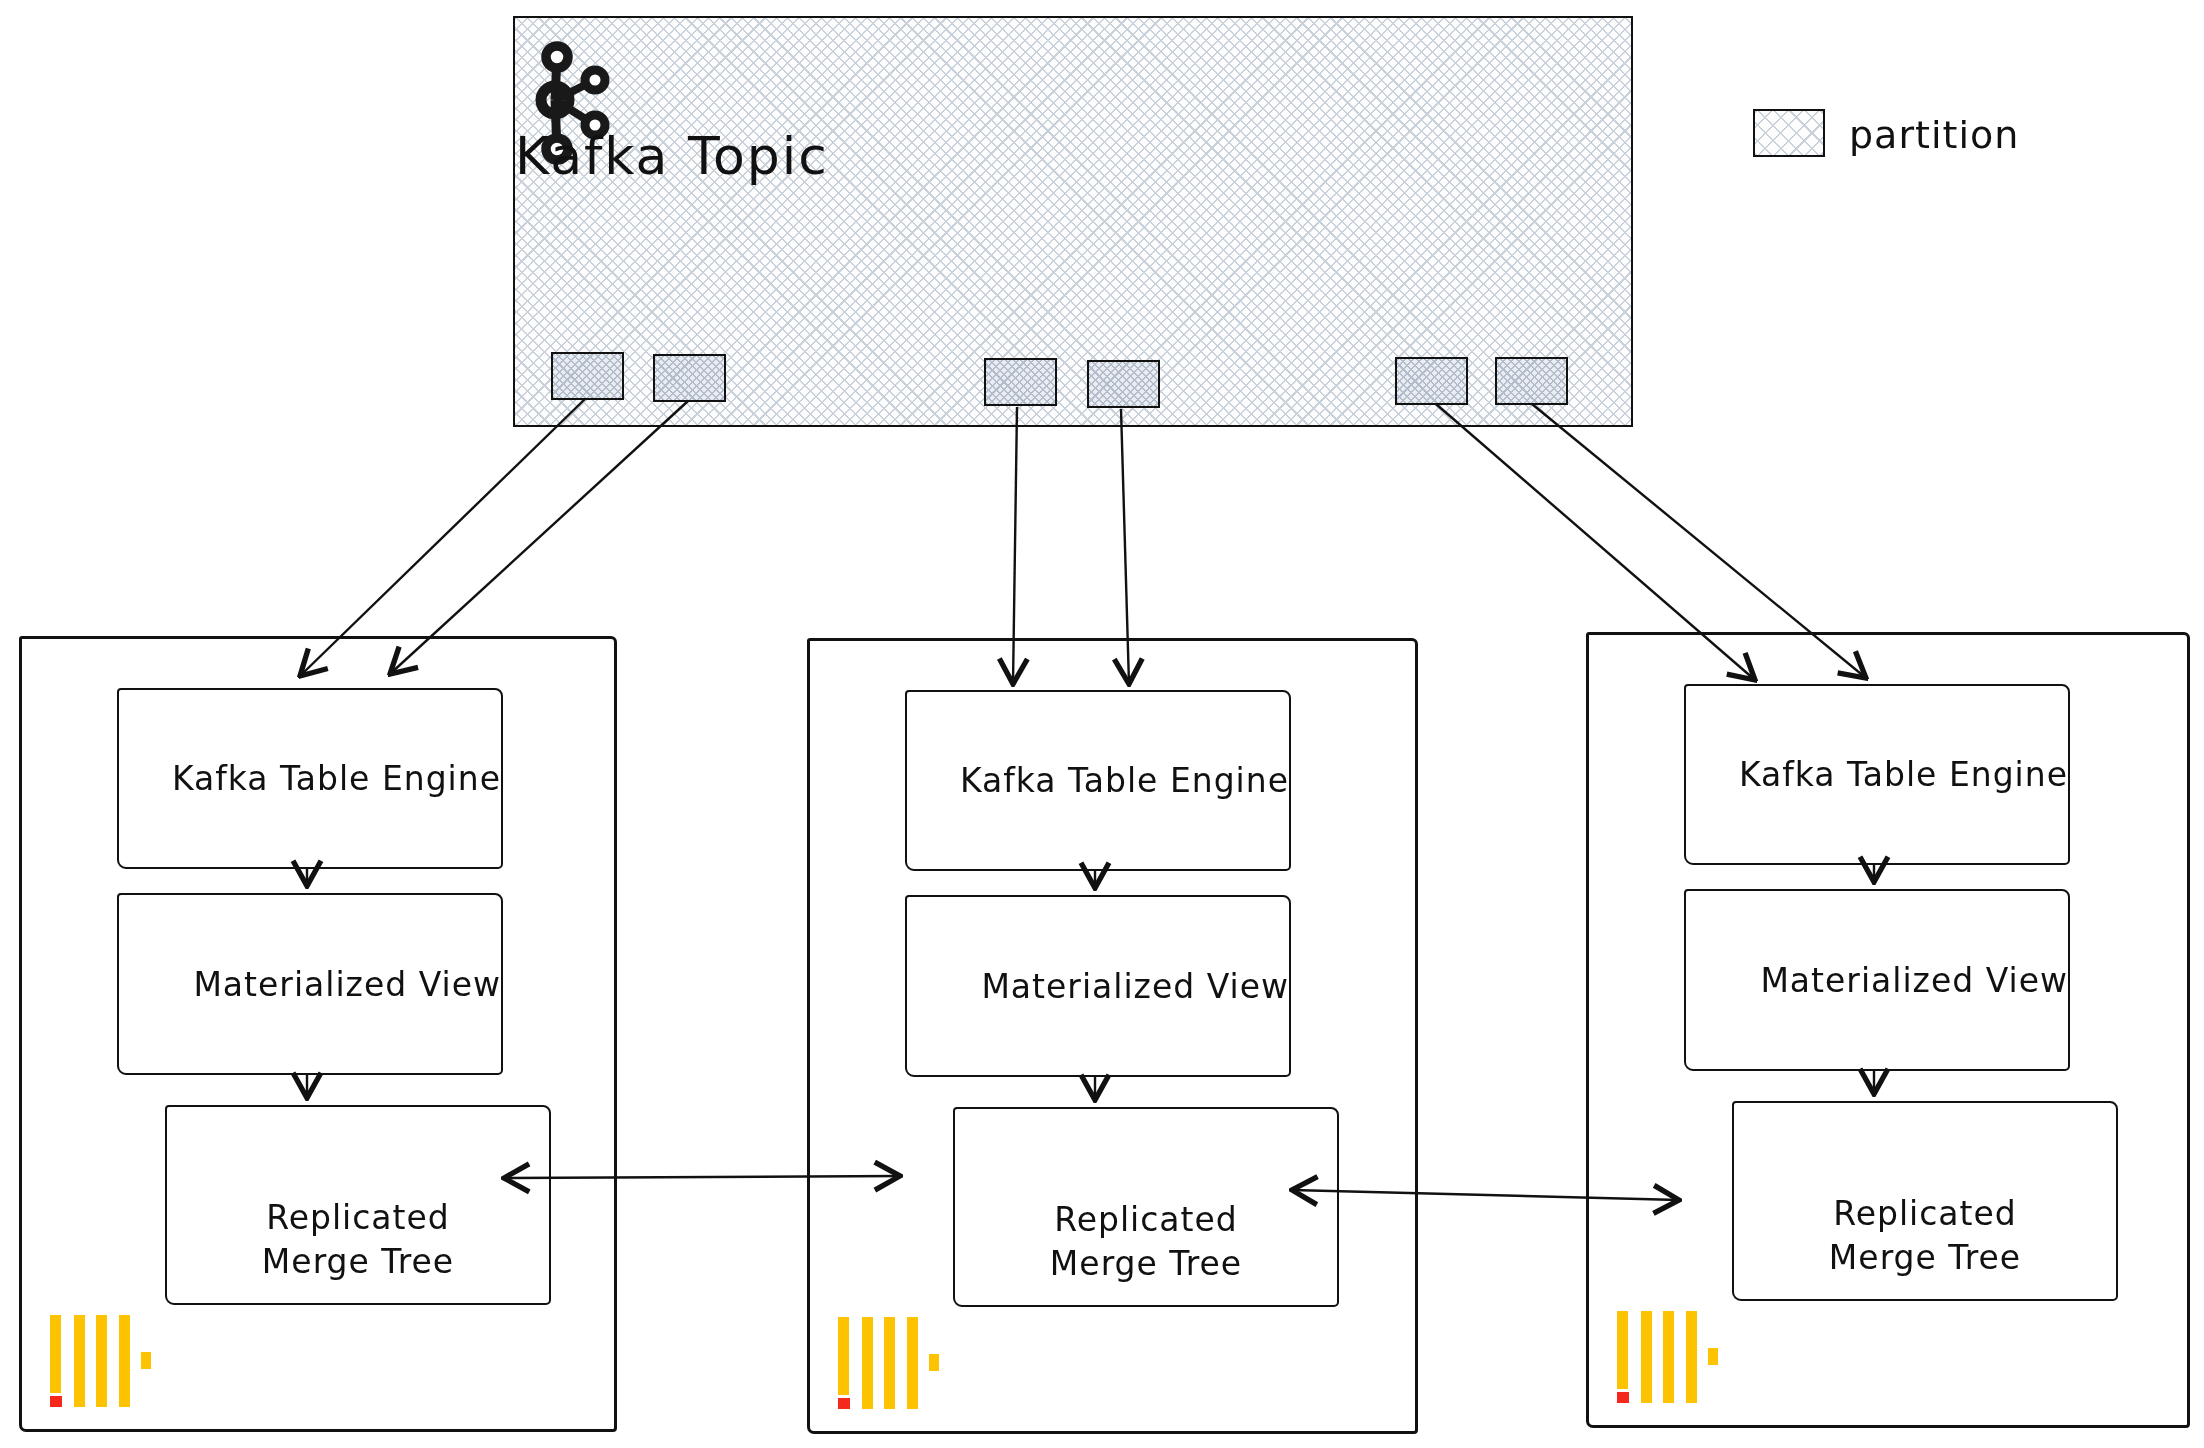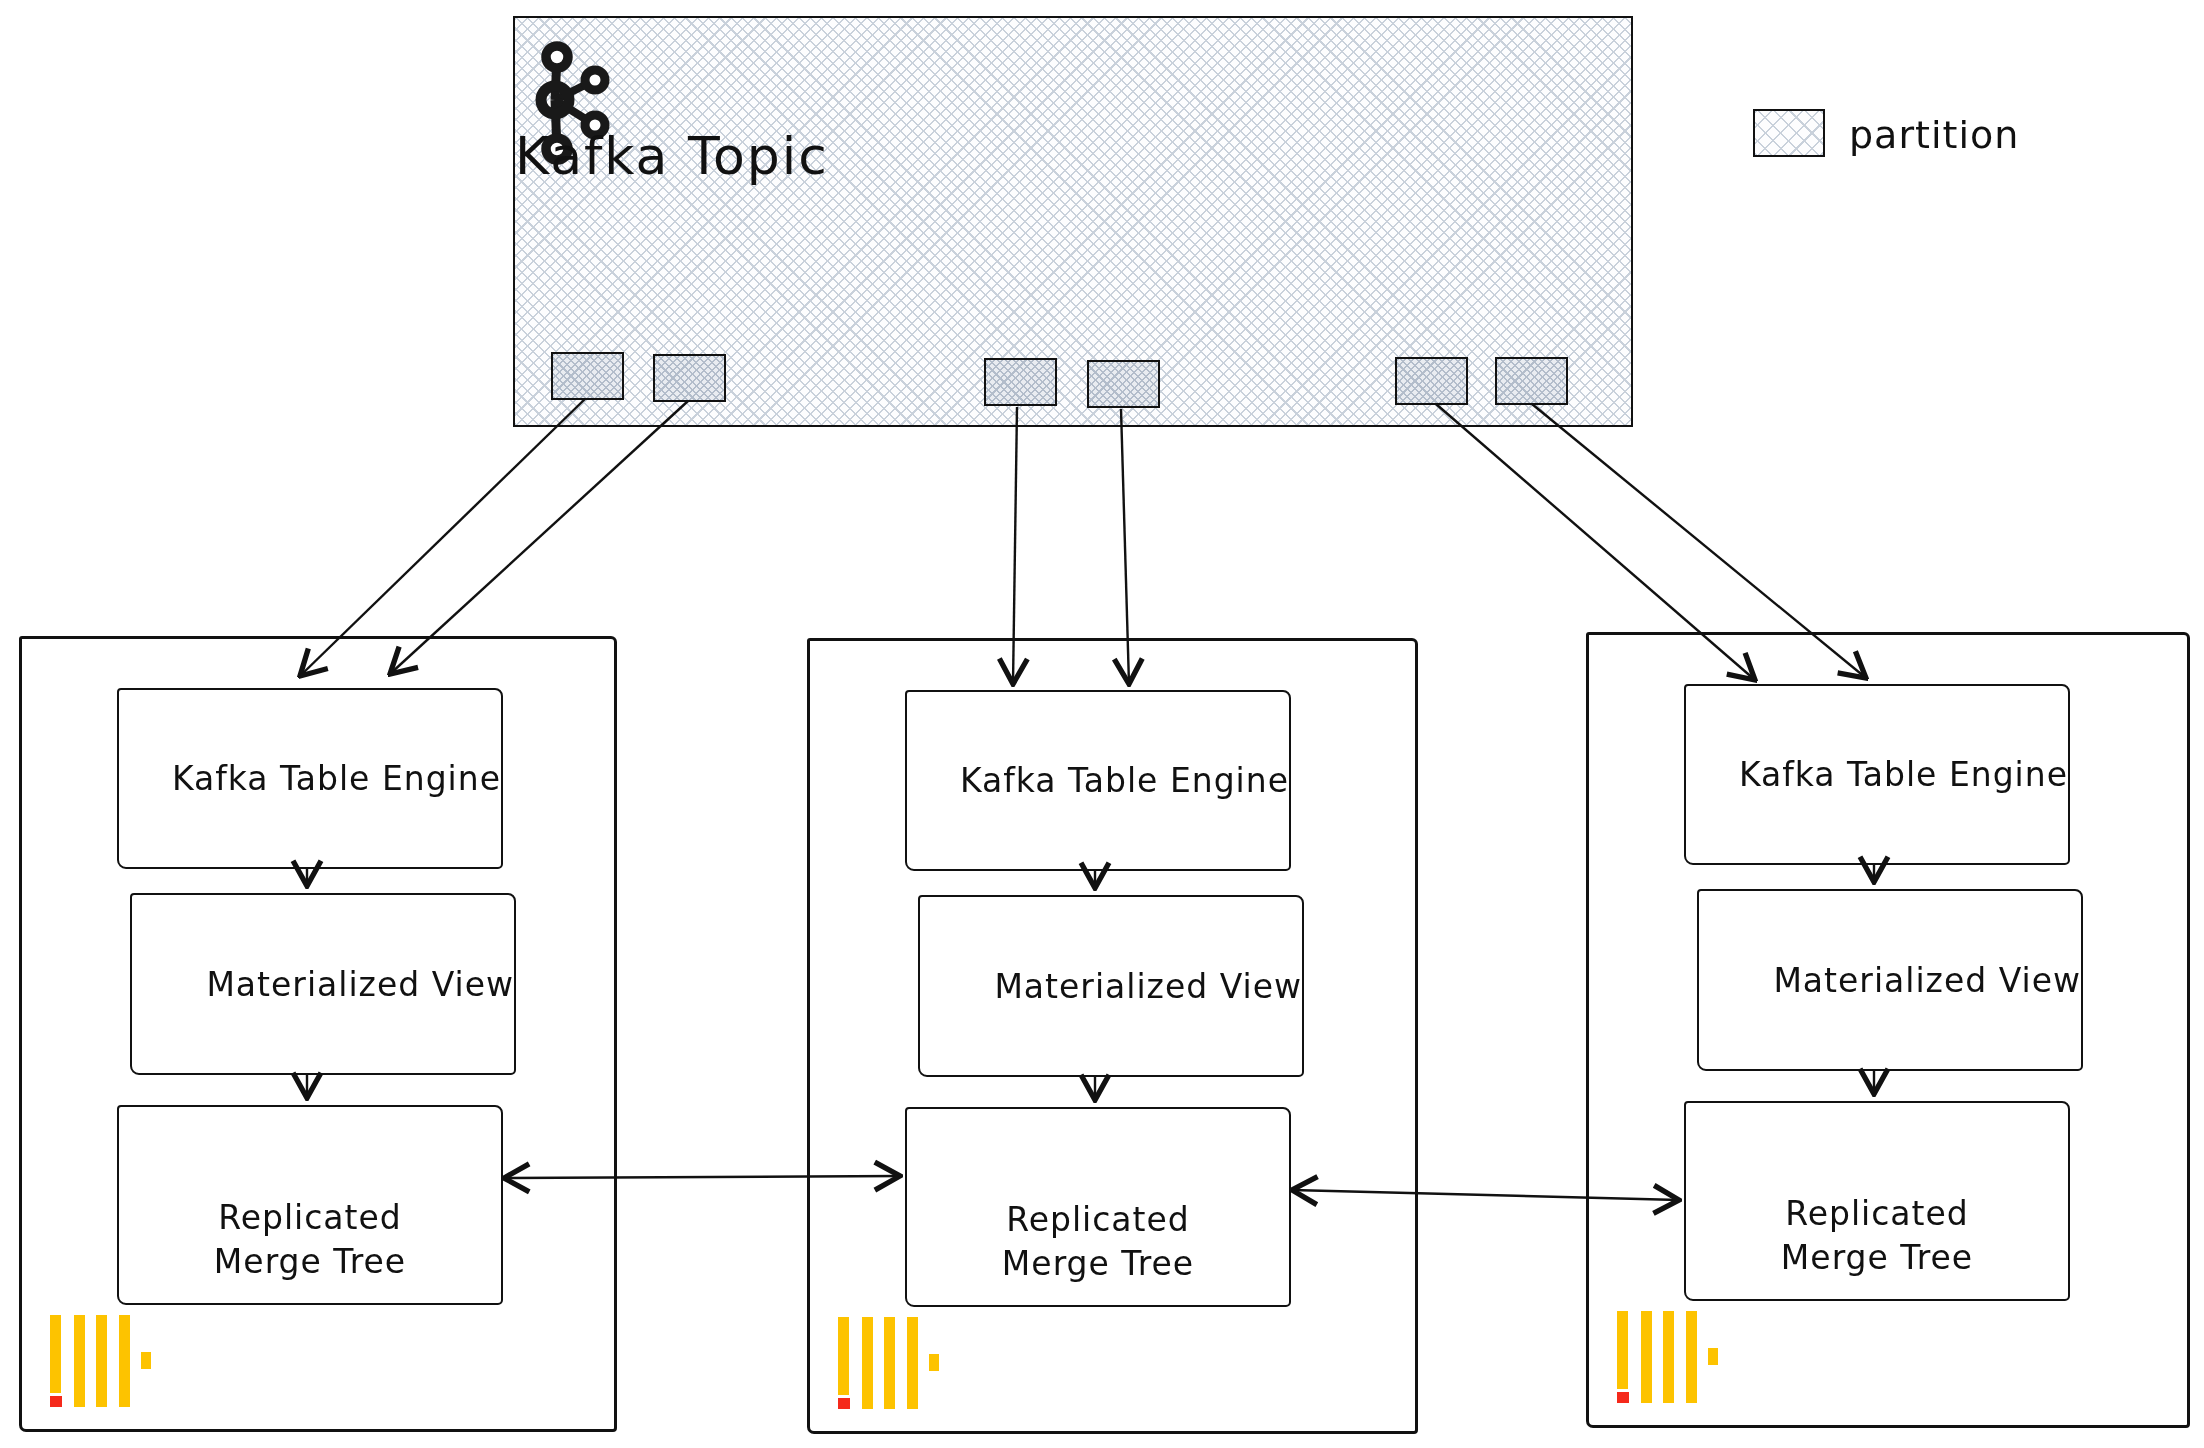--- a/index.html
+++ b/index.html
@@ -62,22 +62,22 @@
   .node3{left:1586px;top:632px;width:604px;}
 
   .inner-box{
     position:absolute;left:95px;width:386px;
     border:2.8px solid var(--ink);box-sizing:border-box;background:#fff;
     display:flex;align-items:center;justify-content:flex-end;
     text-align:center;font-size:33px;letter-spacing:1px;
     border-radius:4px 8px 5px 9px;
   }
   .kte{top:49px;height:181px;}
-  .mv {top:254px;height:182px;margin-left:13px;}
-  .rmt{top:466px;height:200px;flex-direction:column;line-height:1.35;}
+  .mv {top:254px;height:182px;}
+  .rmt{top:466px;height:200px;flex-direction:column;line-height:1.35;margin-left:48px;}
   .rmt .lines{transform:translateY(-18px);}
   .ch-logo{position:absolute;left:28px;top:676px;}
 
   .overlay{
     position:absolute;left:0;top:0;width:2204px;height:1448px;
     z-index:10;pointer-events:none;
   }
 </style>
 </head>
 <body>

